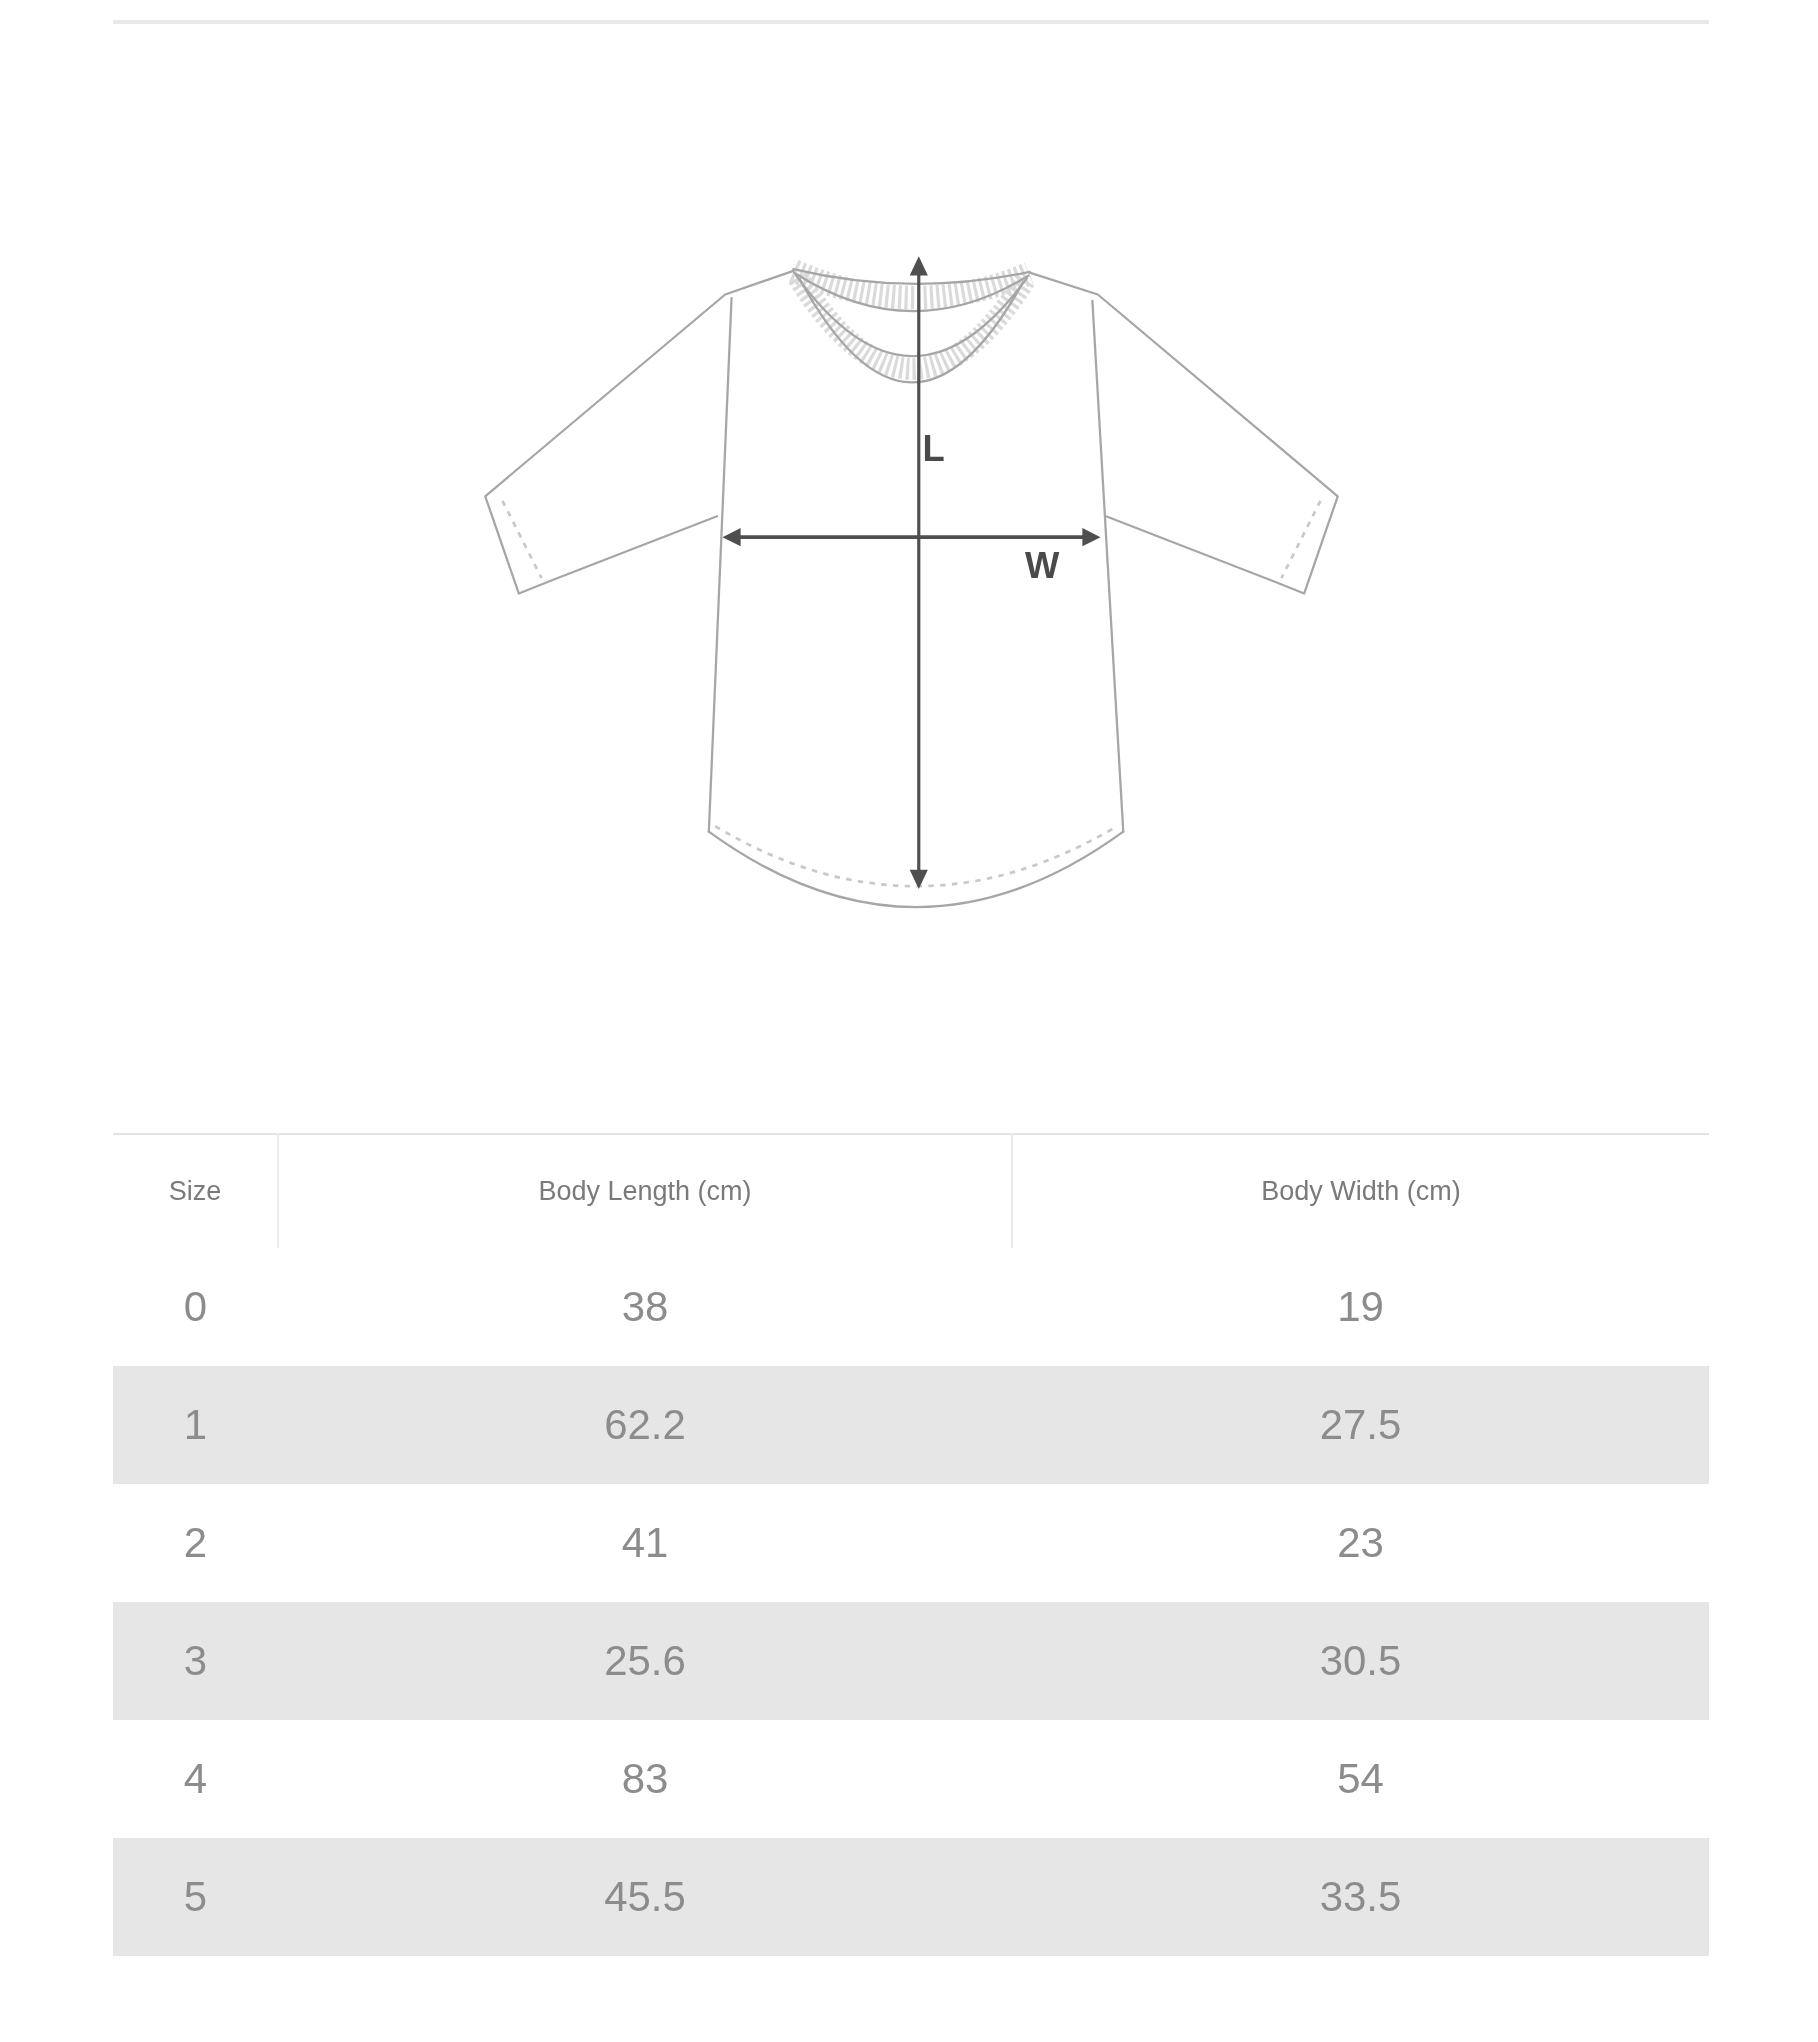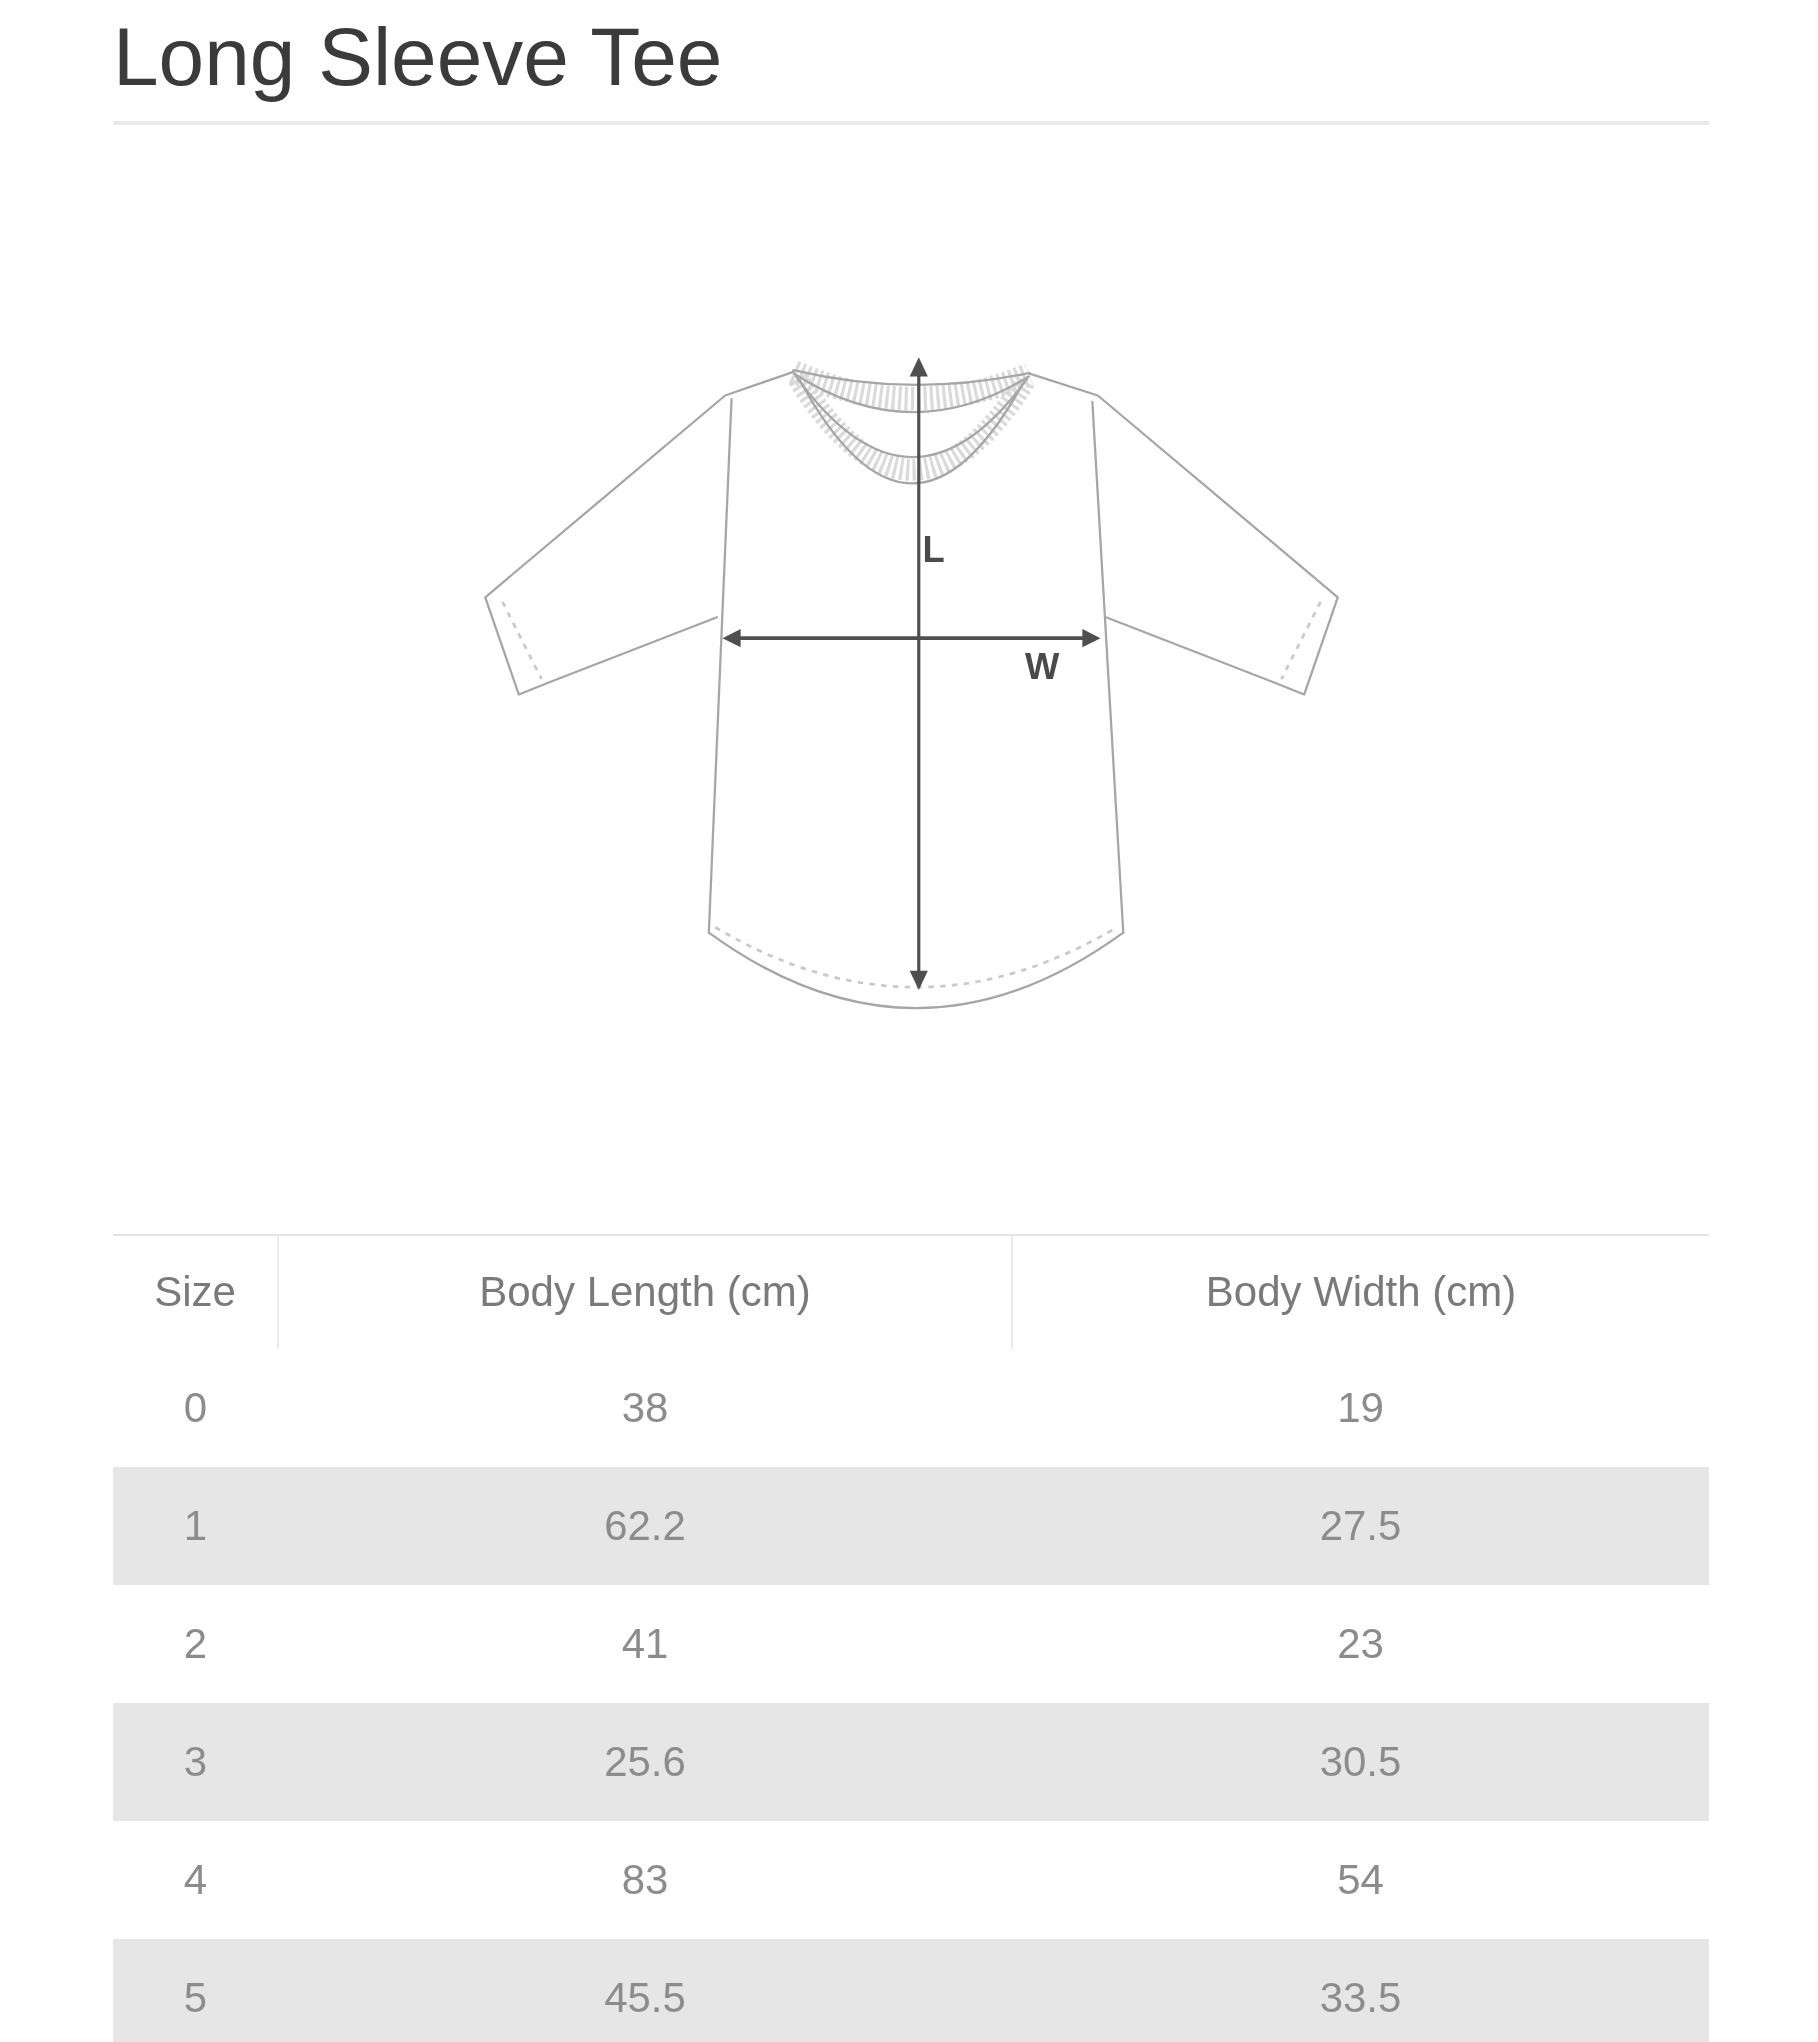--- a/index.html
+++ b/index.html
@@ -16,36 +16,35 @@
   .title-divider{
     height:3.6px;background:#e9e9e9;border:none;margin:20px 0 0 0;
   }
   .diagram-wrap{width:1596px;}
   .tee-svg{display:block;margin:86px auto 0 auto;}
   .size-table{
     width:100%;border-collapse:collapse;table-layout:fixed;
     margin-top:205px;border-top:2.7px solid #e3e3e3;
   }
   .size-table th{
-    height:111px;font-weight:400;font-size:42px;color:#7a7a7a;
+    height:111px;font-weight:400;font-size:27px;color:#7a7a7a;
     text-align:center;vertical-align:middle;background:#ffffff;
   }
   .size-table th.divided{border-right:2.7px solid #eaeaea;}
   .size-table td{
     height:116px;font-size:42px;color:#8c8c8c;
     text-align:center;vertical-align:middle;
   }
   .size-table tbody tr:nth-child(even){background:#e6e6e6;}
 </style>
 </head>
 <body>
 
 <div class="container">
 
-  <h1 class="page-title">Long Sleeve Tee</h1>
 
   <hr class="title-divider">
 
   <div class="diagram-wrap">
     <svg class="tee-svg" width="909" height="818" viewBox="0 0 1000 900">
 
       <g stroke="#dadada" fill="none" stroke-dasharray="3.5 3.5">
         <path d="M 370.5 177 Q 500 234 629.5 180" stroke-width="26"></path>
         <path d="M 375 184 Q 500 384 625 187" stroke-width="24"></path>
       </g>

